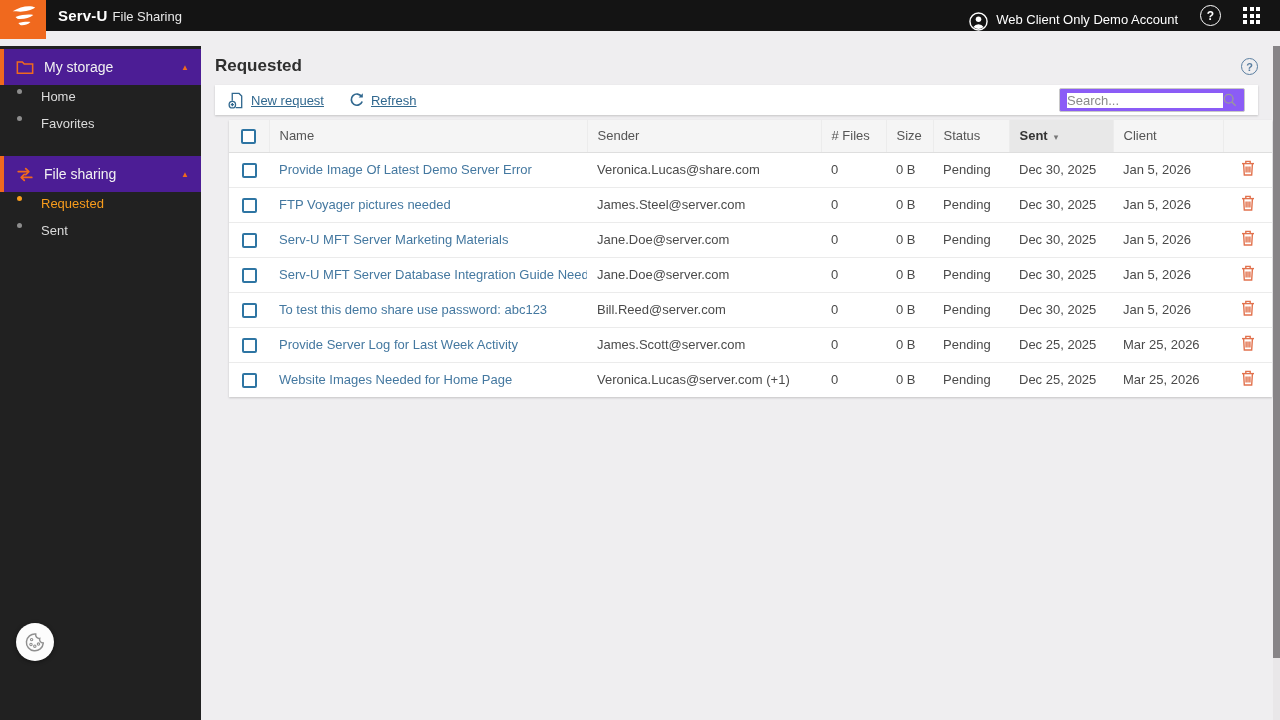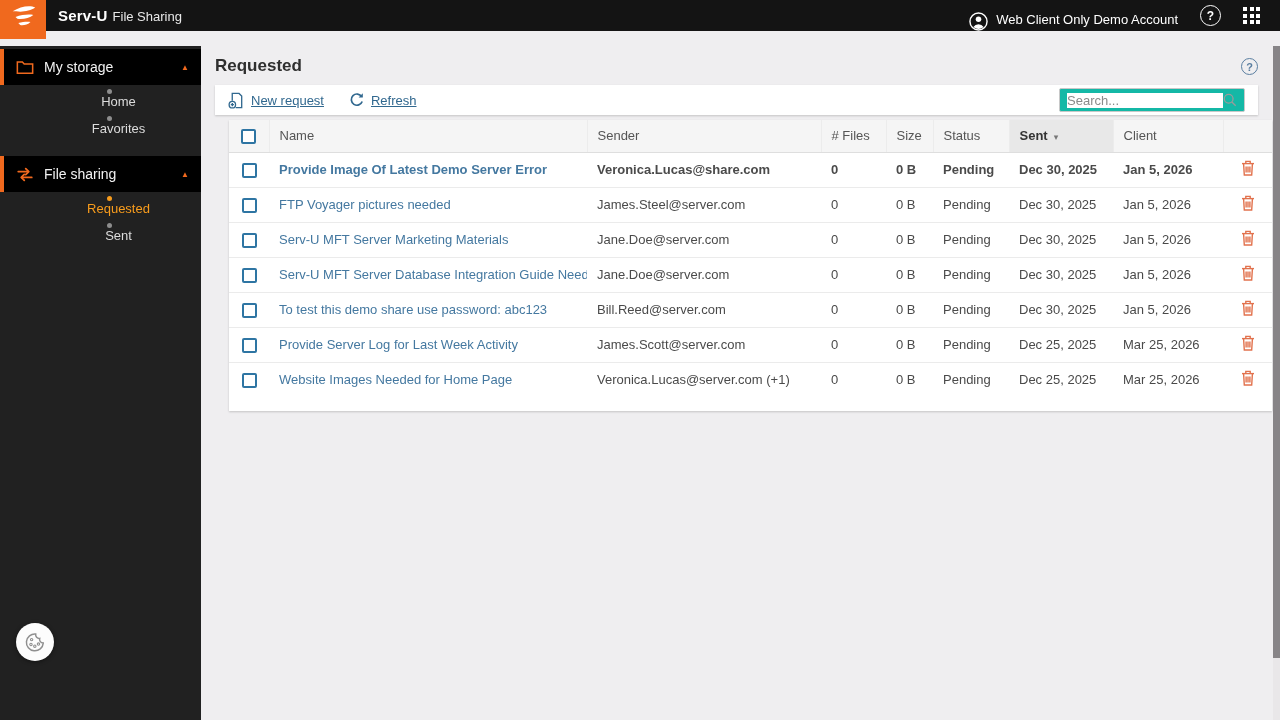--- a/index.html
+++ b/index.html
@@ -35,26 +35,26 @@
   .grid-icon i { background: #ffffff; display: block; }
 
   
   .sidebar {
     position: absolute; top: 46px; left: 0; width: 201px; height: 674px;
     background: var(--sidebar-bg, #212121); z-index: 20;
   }
   .group-header {
     height: 36px; margin-top: 3px; display: flex; align-items: center;
     border-left: 4px solid var(--accent-orange, #f0691e);
-    padding-left: 12px; background: #000000; cursor: pointer;
+    padding-left: 12px; background: #4c1d95; cursor: pointer;
   }
   .group-label { color: #f2f2f2; font-size: 14px; margin-left: 10px; }
   .group-caret { margin-left: auto; margin-right: 12px; color: var(--accent-orange, #f0691e); font-size: 8px; }
   .nav-items { padding: 4px 0 10px 0; }
-  .nav-item { height: 27px; display: flex; align-items: center; padding-left: 17px; cursor: pointer; flex-direction: column; }
+  .nav-item { height: 27px; display: flex; padding-left: 17px; cursor: pointer; }
   .bullet { width: 5px; height: 5px; border-radius: 50%; background: #8d8d8d; flex: 0 0 5px; }
   .nav-item-label { color: #dcdcdc; font-size: 13px; margin-left: 19px; }
   .nav-item.active .bullet { background: var(--sidebar-active-orange, #f89c1c); }
   .nav-item.active .nav-item-label { color: var(--sidebar-active-orange, #f89c1c); }
 
   
   .main { position: absolute; top: 46px; left: 201px; width: 1079px; height: 674px; }
   .page-title { font-size: 17px; font-weight: 700; color: #2f2f2f; margin: 10px 0 9px 14px; }
   .content-help {
     position: absolute; top: 12px; right: 22px;
@@ -63,41 +63,41 @@
     display: flex; align-items: center; justify-content: center; cursor: pointer;
   }
   .panel { margin-left: 14px; width: 1043px; background: #ffffff; box-shadow: 0 1px 2px rgba(0,0,0,.18); }
   .toolbar { height: 30px; display: flex; align-items: center; }
   .tool-btn { display: flex; align-items: center; gap: 6px; cursor: pointer; }
   .tool-btn span { color: var(--toolbar-blue, #31688f); font-size: 13px; text-decoration: underline; }
   .tool-btn.first { margin-left: 13px; }
   .tool-btn + .tool-btn { margin-left: 25px; }
   .searchbox {
     margin-left: auto; margin-right: 13px; width: 186px; height: 24px;
-    border: 1px solid #c8c8c8; border-radius: 2px; background: #14b8a6;
+    border: 1px solid #c8c8c8; border-radius: 2px; background: #8b5cf6;
     display: flex; align-items: center; padding: 0 7px;
   }
   .searchbox input {
     border: none; outline: none; flex: 1; font-size: 13px; min-width: 0;
     font-family: "Liberation Sans", sans-serif; color: #444;
   }
   .searchbox input::placeholder { color: #8a8a8a; }
 
-  .table-panel { margin-top: 5px; padding-bottom: 14px; margin-left: 28px; }
+  .table-panel { margin-top: 5px; padding-bottom: 0; margin-left: 28px; }
   table { width: 100%; border-collapse: collapse; table-layout: fixed; }
   th {
     height: 32px; background: #f5f5f5; font-size: 13px; font-weight: 400; color: #555;
     text-align: left; padding-left: 10px; border-bottom: 1px solid #dedede;
     border-left: 1px solid #ececec; cursor: pointer; white-space: nowrap;
   }
   th:first-child { border-left: none; padding-left: 0; text-align: center; }
   th.sorted { background: #e8e8e8; color: #333; font-weight: 700; }
   .sort-caret { color: #777; font-size: 9px; margin-left: 6px; font-weight: 400; }
   tbody tr { height: 35px; border-top: 1px solid #ebebeb; }
-  tbody tr:first-child { border-top: none; font-weight: bold; }
+  tbody tr:first-child { border-top: none; }
   td { font-size: 13px; color: #4a4a4a; padding-left: 10px; white-space: nowrap; overflow: hidden; }
   td.cell-check, td.cell-trash { padding-left: 0; text-align: center; }
   td.cell-name a { color: var(--link-blue, #4478a0); text-decoration: none; cursor: pointer; }
   .checkbox {
     display: inline-block; width: 15px; height: 15px; background: #fff;
     border: 2px solid #2e75a3; border-radius: 2px; vertical-align: middle; cursor: pointer;
   }
   .trash-btn { display: inline-flex; align-items: center; justify-content: center; cursor: pointer; }
 
   

